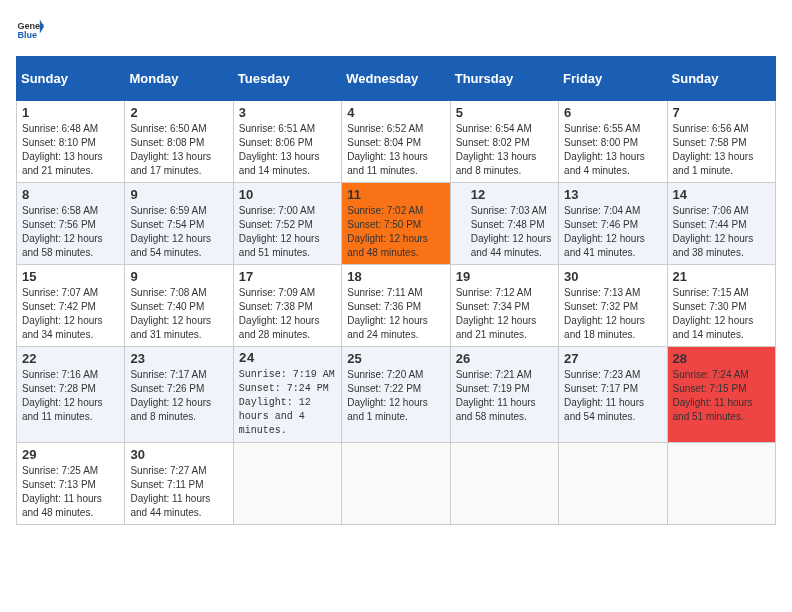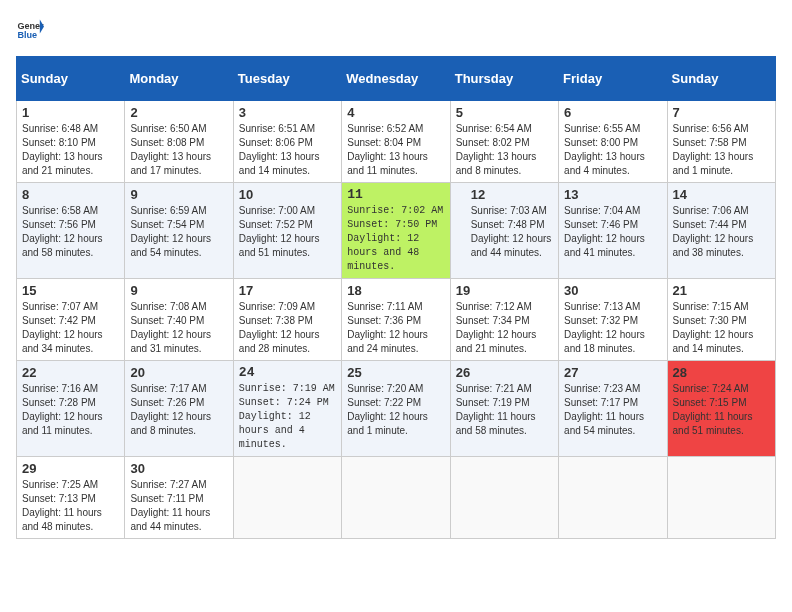--- a/index.html
+++ b/index.html
@@ -184,21 +184,21 @@
         </div>
       </td>
         <td style="background: rgb(240, 244, 250); margin-top: 8px;">
         <span class="day-number">10</span>
         <div class="day-info">
           Sunrise: 7:00 AM<br>
           Sunset: 7:52 PM<br>
           Daylight: 12 hours and 51 minutes.
         </div>
       </td>
-        <td style="background: #bef264; font-family: Liberation Mono, monospace;">
+        <td style="background: #f97316;">
         <span class="day-number">11</span>
         <div class="day-info">
           Sunrise: 7:02 AM<br>
           Sunset: 7:50 PM<br>
           Daylight: 12 hours and 48 minutes.
         </div>
       </td>
         <td style="background: rgb(240, 244, 250); padding-left: 20px;">
         <span class="day-number">12</span>
         <div class="day-info">
@@ -285,21 +285,21 @@
       <tr>
         <td style="background: rgb(240, 244, 250);">
         <span class="day-number">22</span>
         <div class="day-info">
           Sunrise: 7:16 AM<br>
           Sunset: 7:28 PM<br>
           Daylight: 12 hours and 11 minutes.
         </div>
       </td>
         <td style="background: rgb(240, 244, 250);">
-        <span class="day-number">20</span>
+        <span class="day-number">23</span>
         <div class="day-info">
           Sunrise: 7:17 AM<br>
           Sunset: 7:26 PM<br>
           Daylight: 12 hours and 8 minutes.
         </div>
       </td>
         <td style="background: rgb(240, 244, 250); font-family: Liberation Mono, monospace;">
         <span class="day-number">24</span>
         <div class="day-info">
           Sunrise: 7:19 AM<br>

